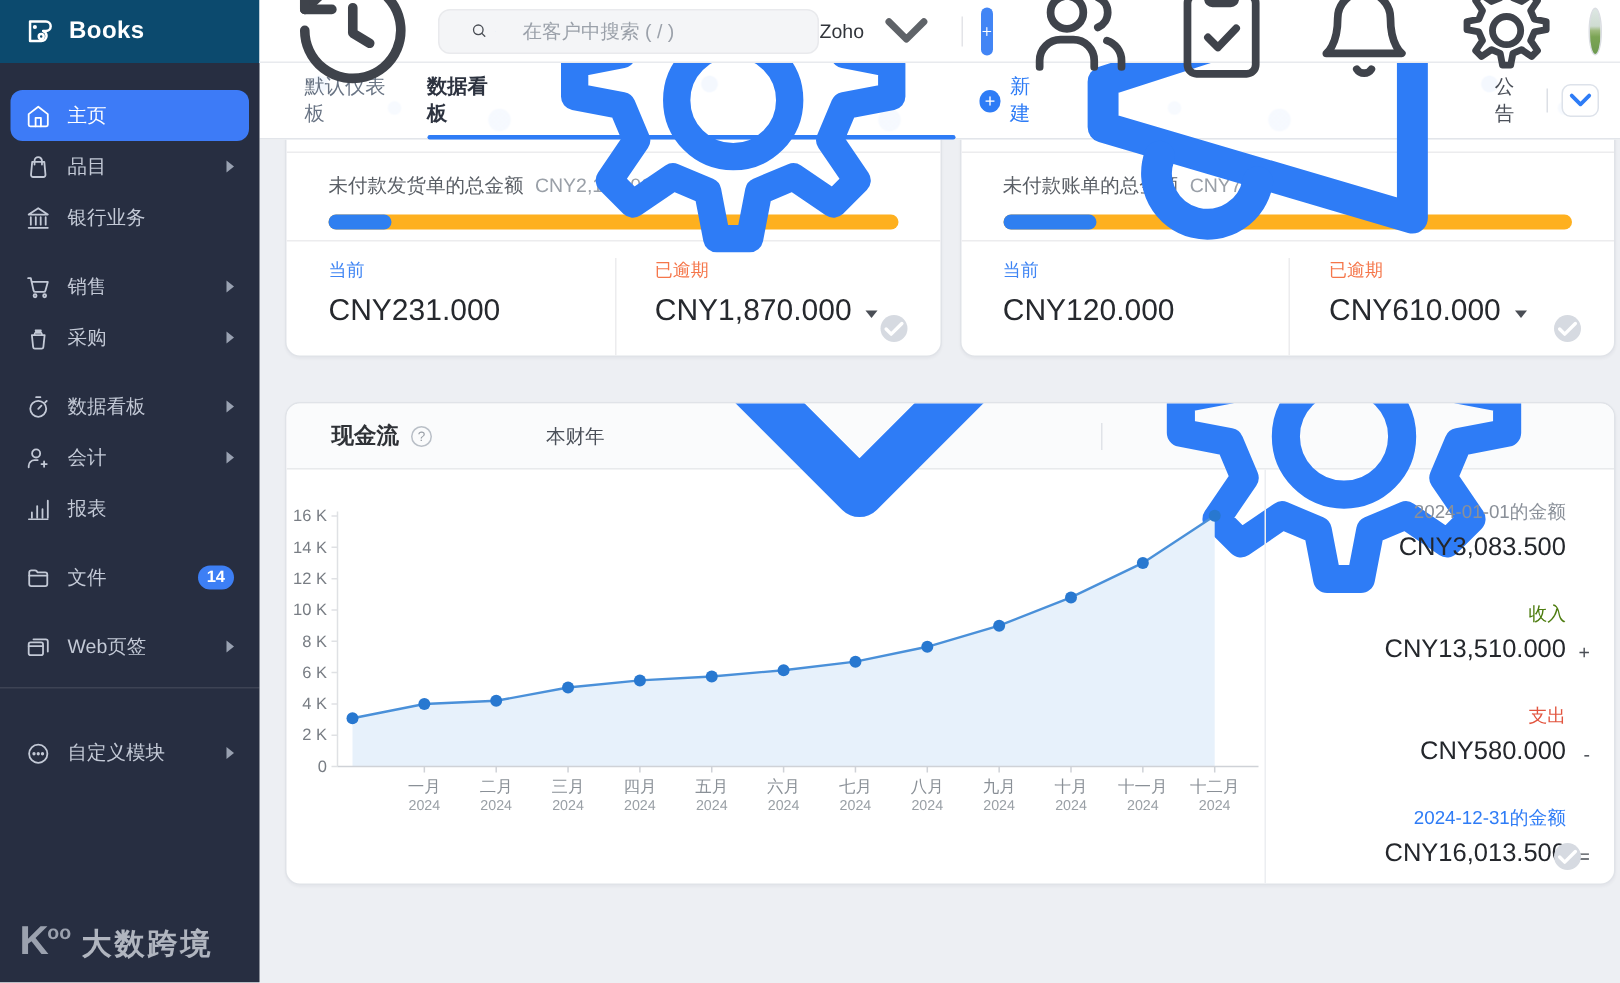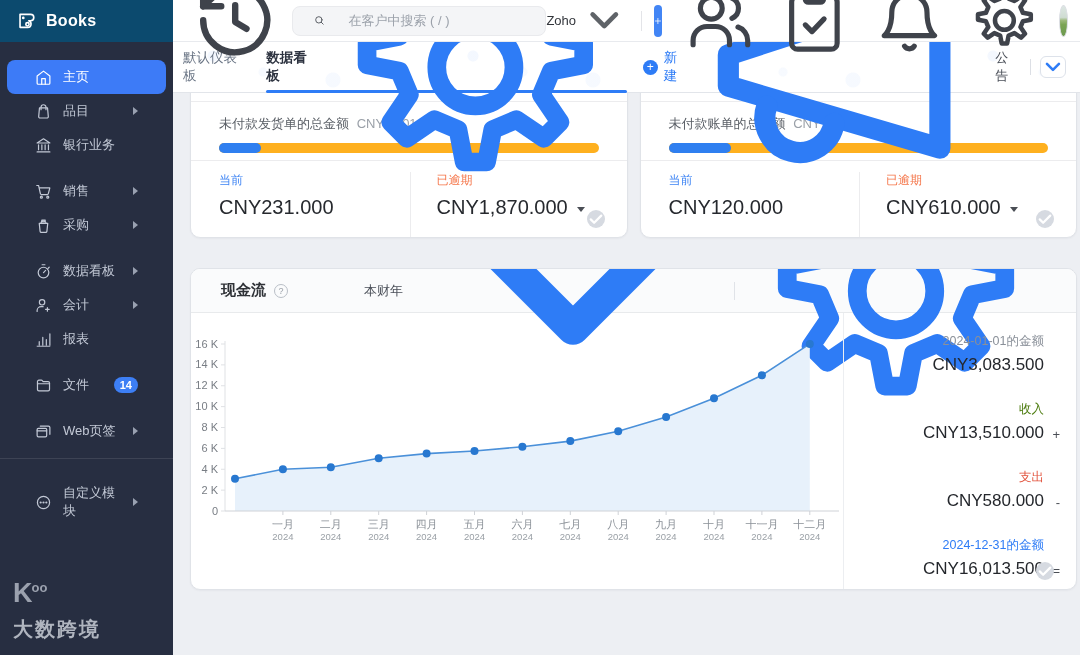--- a/index.html
+++ b/index.html
@@ -19,21 +19,21 @@
   }
   .side-header .logo-icon { width:22px; height:22px; color:#fff; }
   .side-header .app-name { font-size:16px; font-weight:700; letter-spacing:.3px; }
 
   .sidebar {
     position:absolute; left:0; top:42px; width:173px; bottom:0;
     background:#272e41; z-index:4;
   }
   .nav { padding-top:18px; }
   .nav-item {
-    height:34px; margin:0 7px; padding:0 28px; border-radius:8px;
+    height:34px; margin:0 7px; padding:0 10px; border-radius:8px;
     display:flex; align-items:center; gap:11px;
     color:#c3c9d6; font-size:13px; cursor:pointer;
   }
   .nav-item.gap { margin-top:12px; }
   .nav-item.active { background:#3d7bf7; color:#fff; }
   .nav-icon { width:17px; height:17px; flex:0 0 17px; }
   .nav-icon svg { width:17px; height:17px; }
   .nav-arrow {
     margin-left:auto; width:0; height:0;
     border-left:5px solid #99a1b1; border-top:4px solid transparent; border-bottom:4px solid transparent;
@@ -41,21 +41,20 @@
   .nav-badge {
     margin-left:auto; background:#3d7ff5; color:#fff; font-size:11px; font-weight:700;
     min-width:23px; height:16px; border-radius:8px; display:flex; align-items:center; justify-content:center;
     padding:0 6px;
   }
   .nav-divider { height:1px; background:rgba(255,255,255,.10); margin:10px 0 26px; }
 
   .brand-footer {
     position:absolute; left:13px; bottom:12px; display:flex; align-items:baseline; gap:7px;
     color:#a9aeb9;
-    flex-direction:column;
   }
   .brand-mark { font-size:27px; font-weight:700; color:#9ba1ae; letter-spacing:-1px; }
   .brand-mark .sup { font-size:13px; vertical-align:10px; letter-spacing:0; }
   .brand-text { font-size:20px; font-weight:700; letter-spacing:2px; color:#b0b5bf; }
 
   
   .topbar {
     position:absolute; left:173px; top:0; right:0; height:42px; background:#fff;
     border-bottom:1px solid #e8eaee; display:flex; align-items:center; padding:0 12px; z-index:5;
   }
@@ -92,21 +91,21 @@
   
   .tabbar {
     position:absolute; left:173px; top:42px; right:0; height:51px; background:#fff;
     border-bottom:1px solid #e2e5ea; display:flex; align-items:center; padding:0 10px; z-index:3;
     background-image:
       radial-gradient(circle at 40px 14px, rgba(47,124,246,.055) 5px, transparent 6px),
       radial-gradient(circle at 160px 38px, rgba(47,124,246,.045) 7px, transparent 8px),
       radial-gradient(circle at 90px 30px, rgba(47,124,246,.04) 4px, transparent 5px);
     background-size:260px 51px;
   }
-  .tab { position:relative; display:flex; align-items:center; gap:6px; height:51px; font-size:13.5px; color:#697484; cursor:pointer; }
+  .tab { position:relative; display:flex; align-items:center; gap:6px; height:51px; font-size:13.5px; color:#697484; cursor:pointer;margin-left:20px; }
   .tab + .tab { margin-left:16px; }
   .tab.active { color:#2d3340; font-weight:700; }
   .tab.active::after {
     content:""; position:absolute; left:0; right:-2px; bottom:0; height:3px; border-radius:2px; background:#2e7cf6;
   }
   .tab .tab-gear svg { width:14px; height:14px; color:#2e7cf6; }
   .new-btn { display:flex; align-items:center; gap:6px; margin-left:18px; color:#2e7cf6; font-size:13.5px; cursor:pointer; }
   .new-plus {
     width:15px; height:15px; border-radius:50%; background:#2e7cf6; color:#fff;
     display:flex; align-items:center; justify-content:center; font-size:12px; line-height:1;

